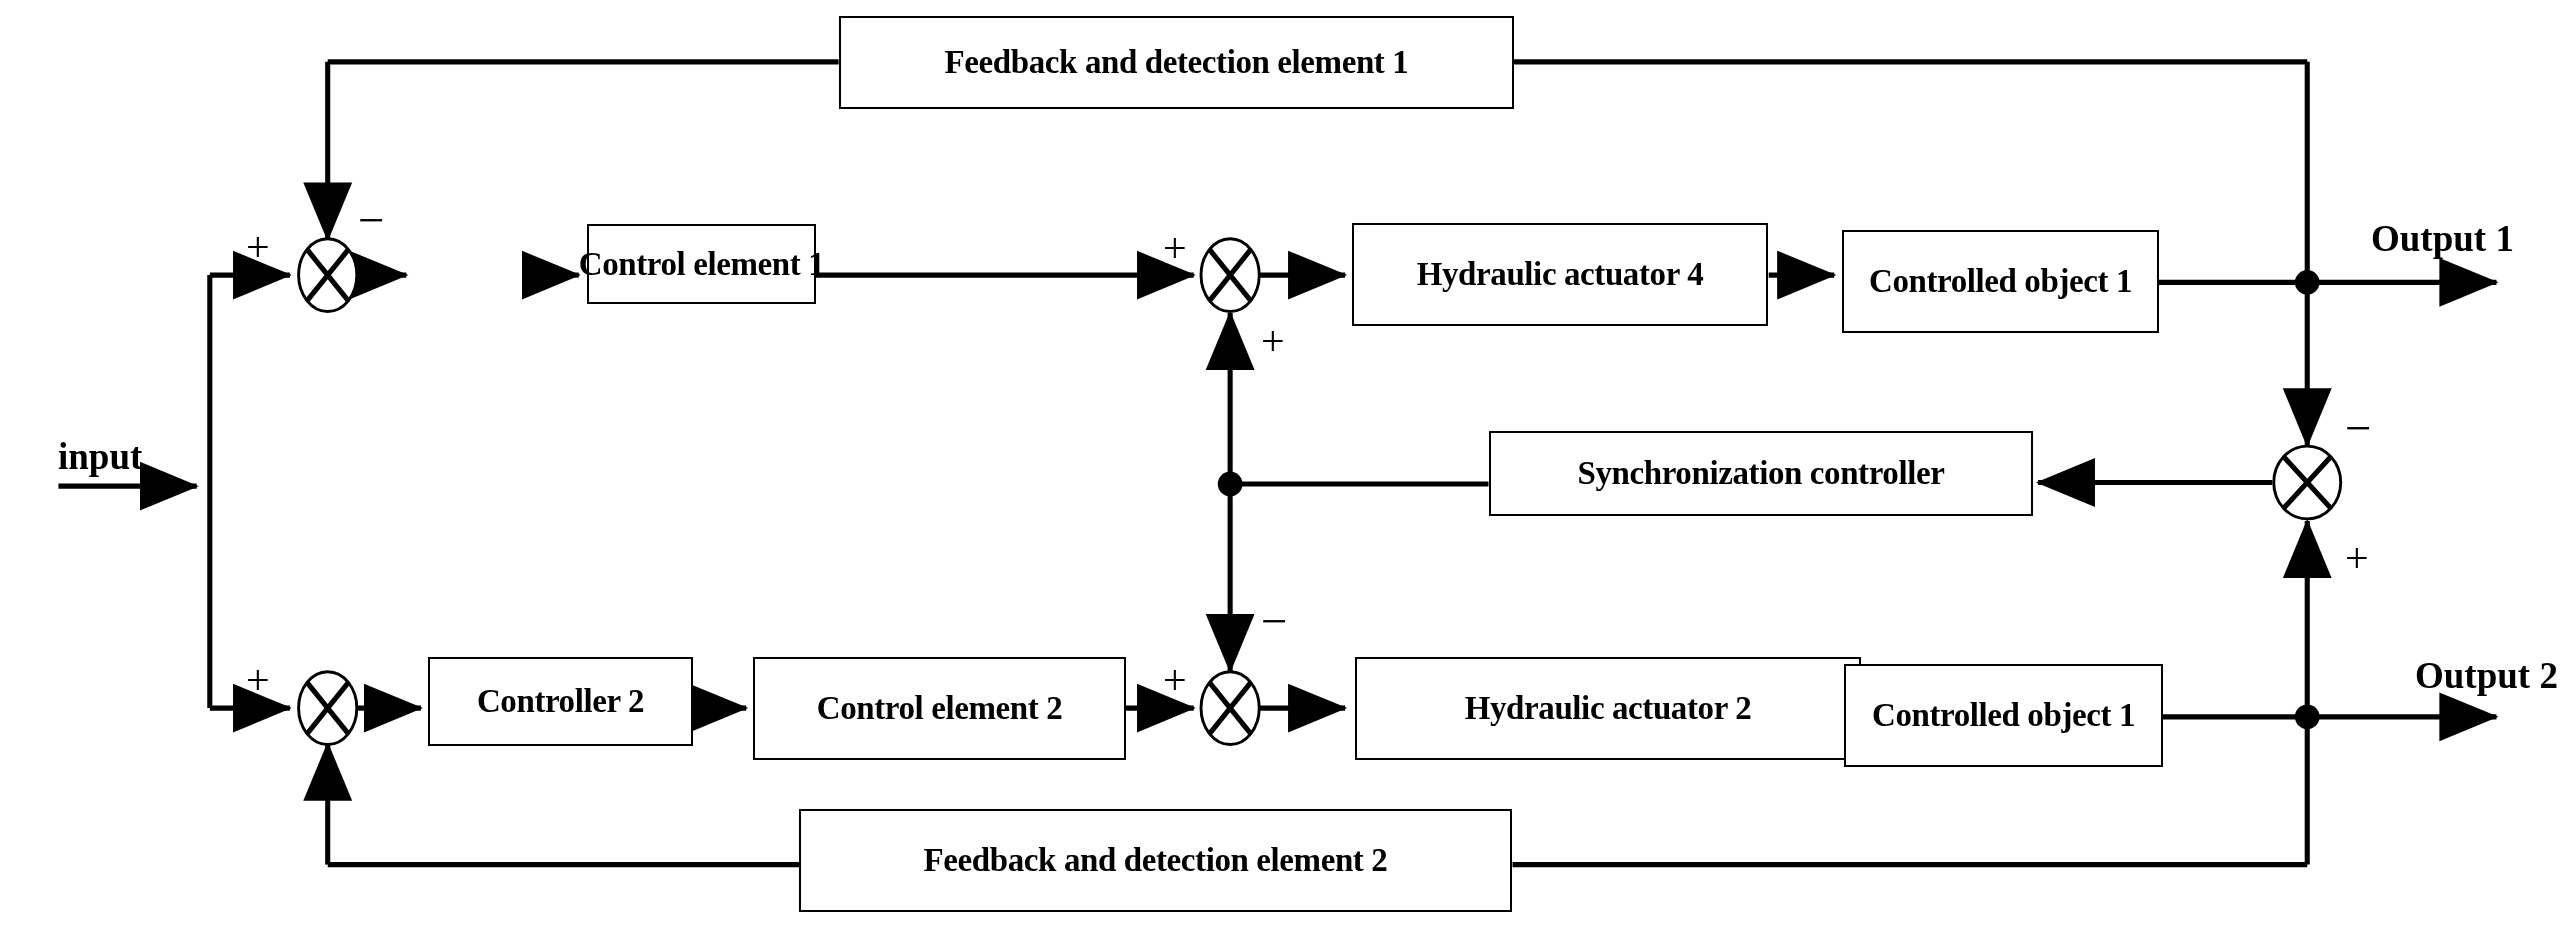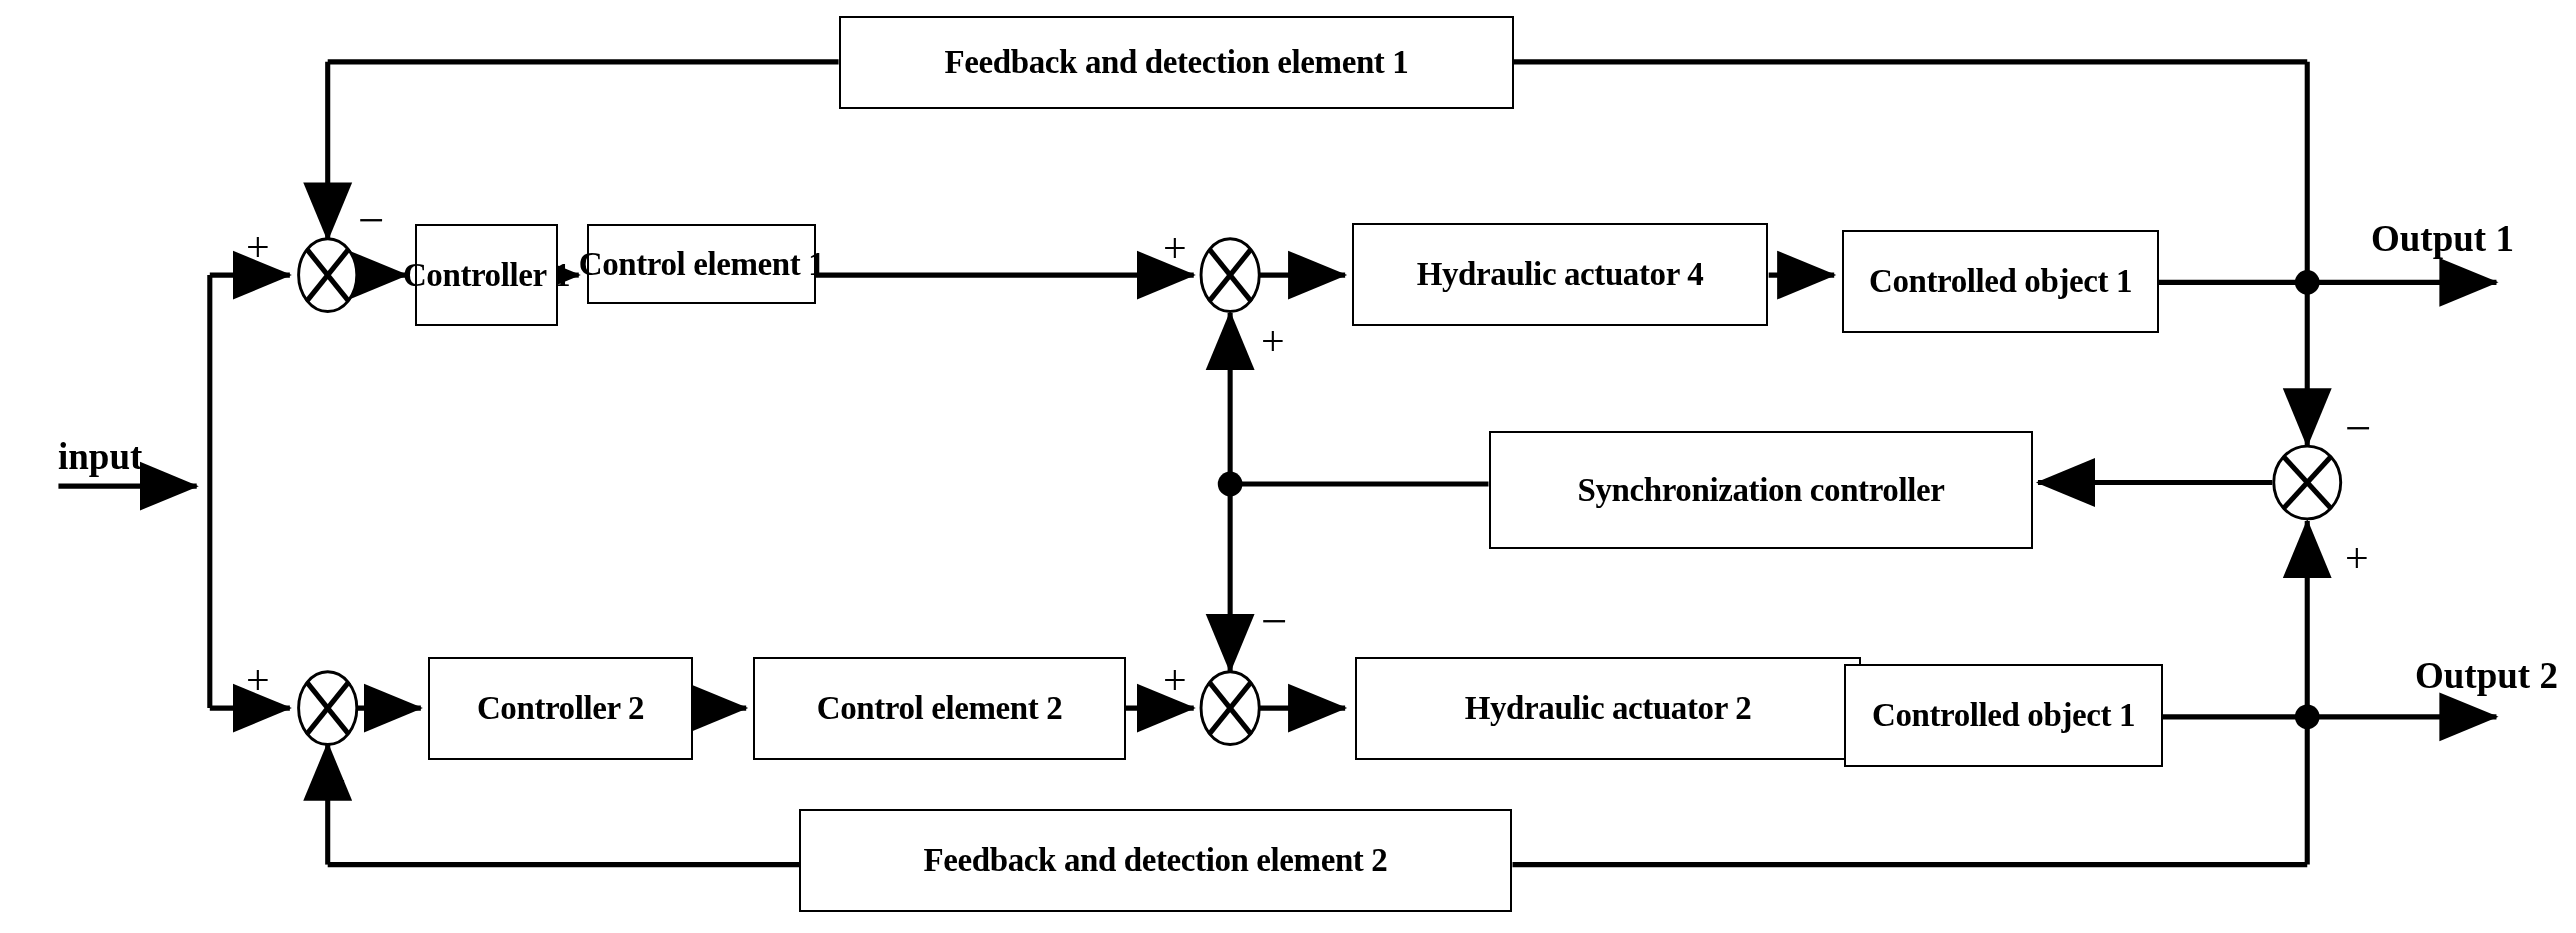--- a/index.html
+++ b/index.html
@@ -106,41 +106,38 @@
         <line x1="3137" y1="627" x2="3203" y2="699" stroke-width="7"></line>
         <line x1="3203" y1="627" x2="3137" y2="699" stroke-width="7"></line>
       </g>
     </g>
   </svg>
 
   <div class="blk" style="left:839px;top:16px;width:675px;height:93px;">
     <span class="lbl">Feedback and detection element 1</span>
   </div>
 
-  <div class="blk" style="left:415px;top:224px;width:143px;height:102px;">
-    <span class="lbl">Controller 1</span>
-  </div>
 
   <div class="blk" style="left:587px;top:224px;width:229px;height:80px;">
     <span class="lbl">Control element 1</span>
   </div>
 
   <div class="blk" style="left:1352px;top:223px;width:416px;height:103px;">
     <span class="lbl">Hydraulic actuator 4</span>
   </div>
 
   <div class="blk" style="left:1842px;top:230px;width:317px;height:103px;">
     <span class="lbl">Controlled object 1</span>
   </div>
 
-  <div class="blk" style="left:1489px;top:431px;width:544px;height:118px;">
+  <div class="blk" style="left:1489px;top:431px;width:544px;height:85px;">
     <span class="lbl">Synchronization controller</span>
   </div>
 
-  <div class="blk" style="left:428px;top:657px;width:265px;height:103px;">
+  <div class="blk" style="left:428px;top:657px;width:265px;height:89px;">
     <span class="lbl">Controller 2</span>
   </div>
 
   <div class="blk" style="left:753px;top:657px;width:373px;height:103px;">
     <span class="lbl">Control element 2</span>
   </div>
 
   <div class="blk" style="left:1355px;top:657px;width:506px;height:103px;">
     <span class="lbl">Hydraulic actuator 2</span>
   </div>

